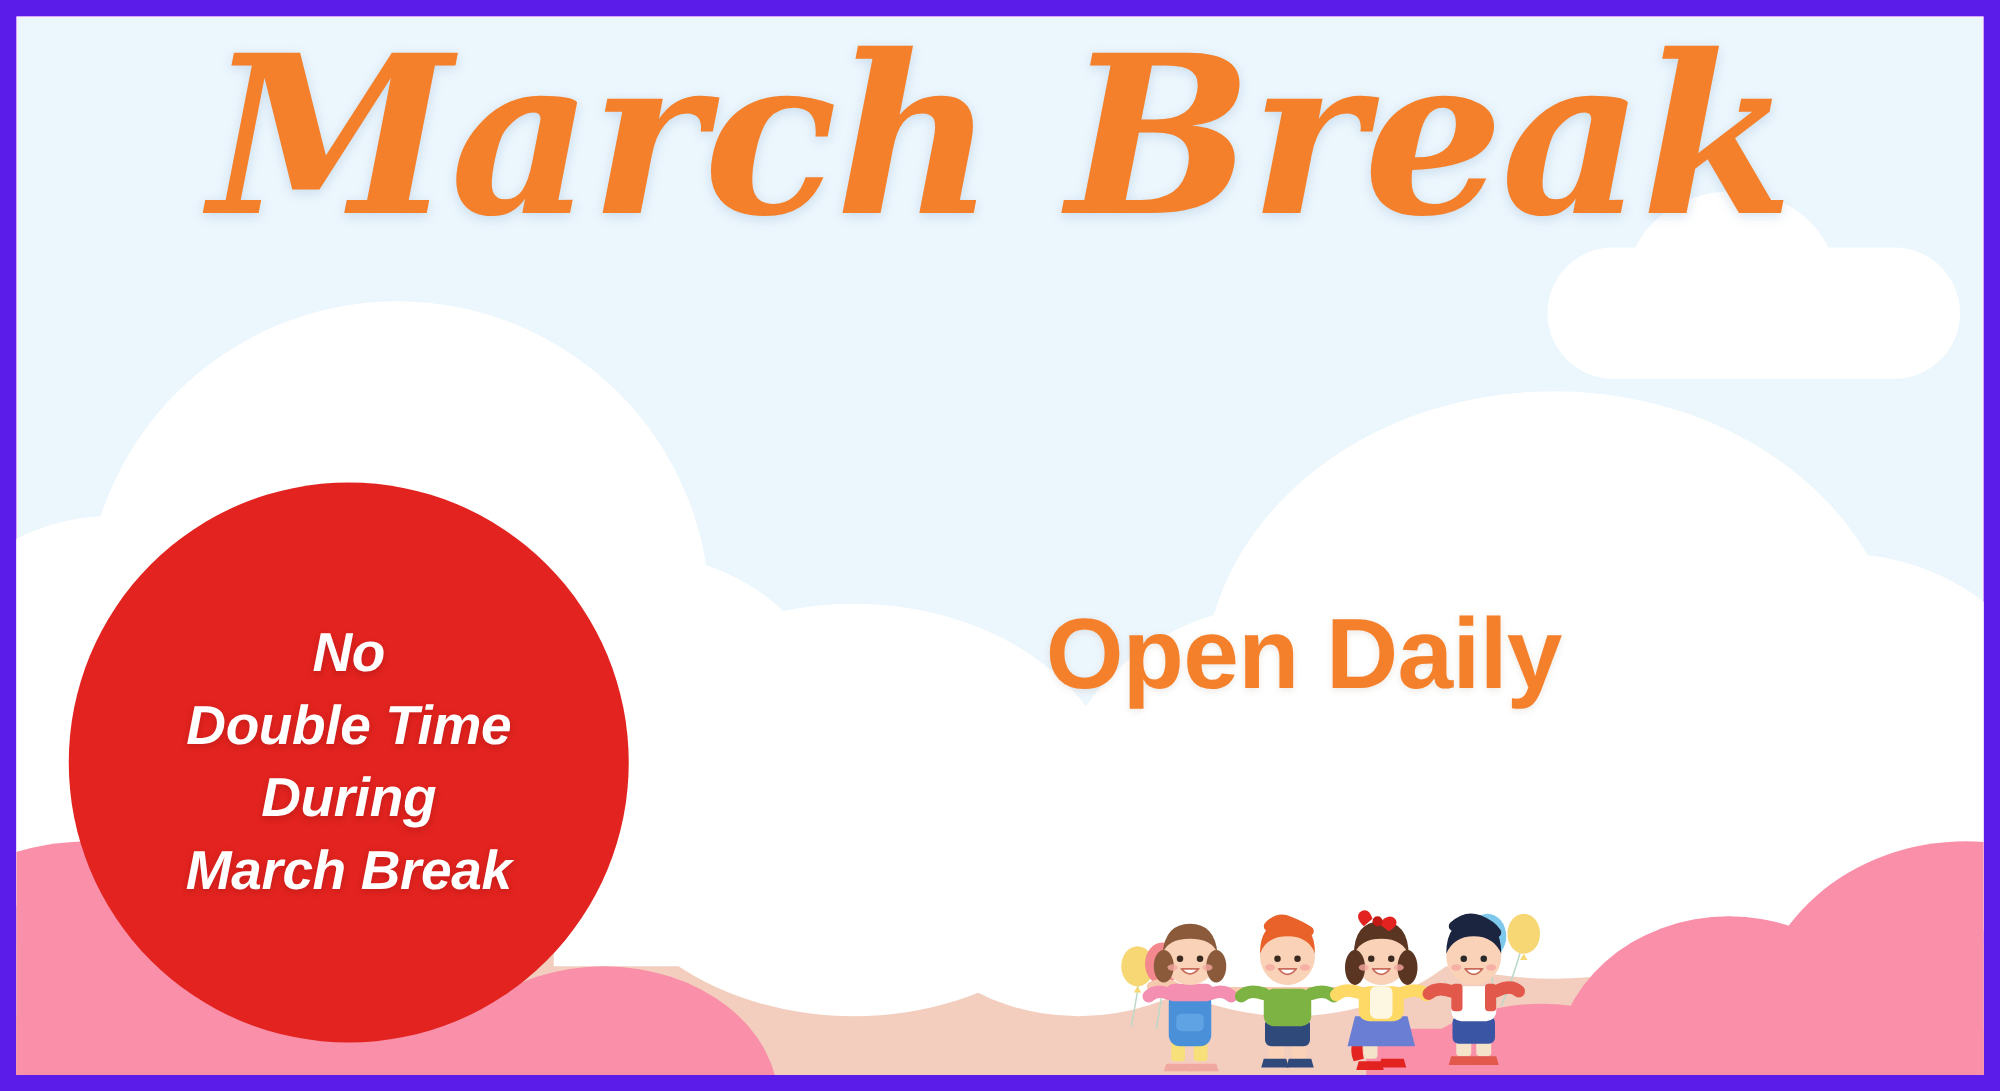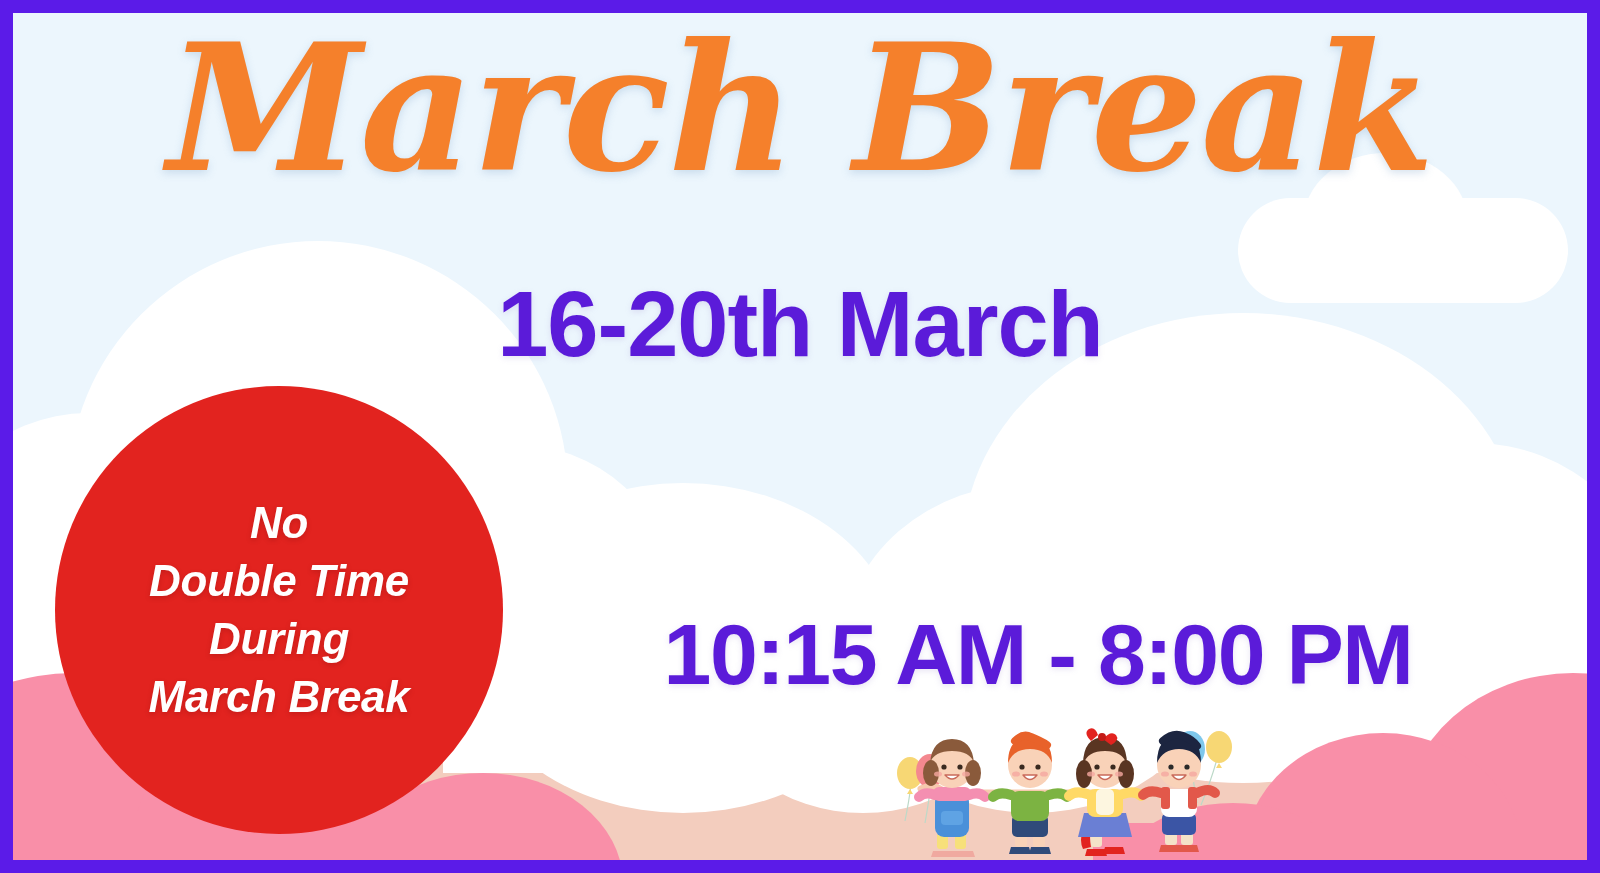--- a/index.html
+++ b/index.html
@@ -345,24 +345,23 @@
           <circle cx="312" cy="86" r="2.6" fill="#2a2a2a"></circle>
           <ellipse cx="290" cy="93" rx="4" ry="2.6" fill="#f5a8a0" opacity=".8"></ellipse>
           <ellipse cx="318" cy="93" rx="4" ry="2.6" fill="#f5a8a0" opacity=".8"></ellipse>
           <path d="M297 94 q7 9 14 0 z" fill="#ffffff" stroke="#c96a5a" stroke-width="1.4" stroke-linejoin="round"></path>
         </g>
       </svg>
     </div>
 
     <div class="title">March Break</div>
 
-    <div class="date-line">16-20th March</div>
-
-
-    <div class="hours">10:15 AM - 8:00 PM</div>
+
+    <div class="open-daily">Open Daily</div>
+
 
     <div class="badge">
       <div class="badge-text">No
 Double Time
 During
 March Break</div>
     </div>
 
   </div>
 </div>

